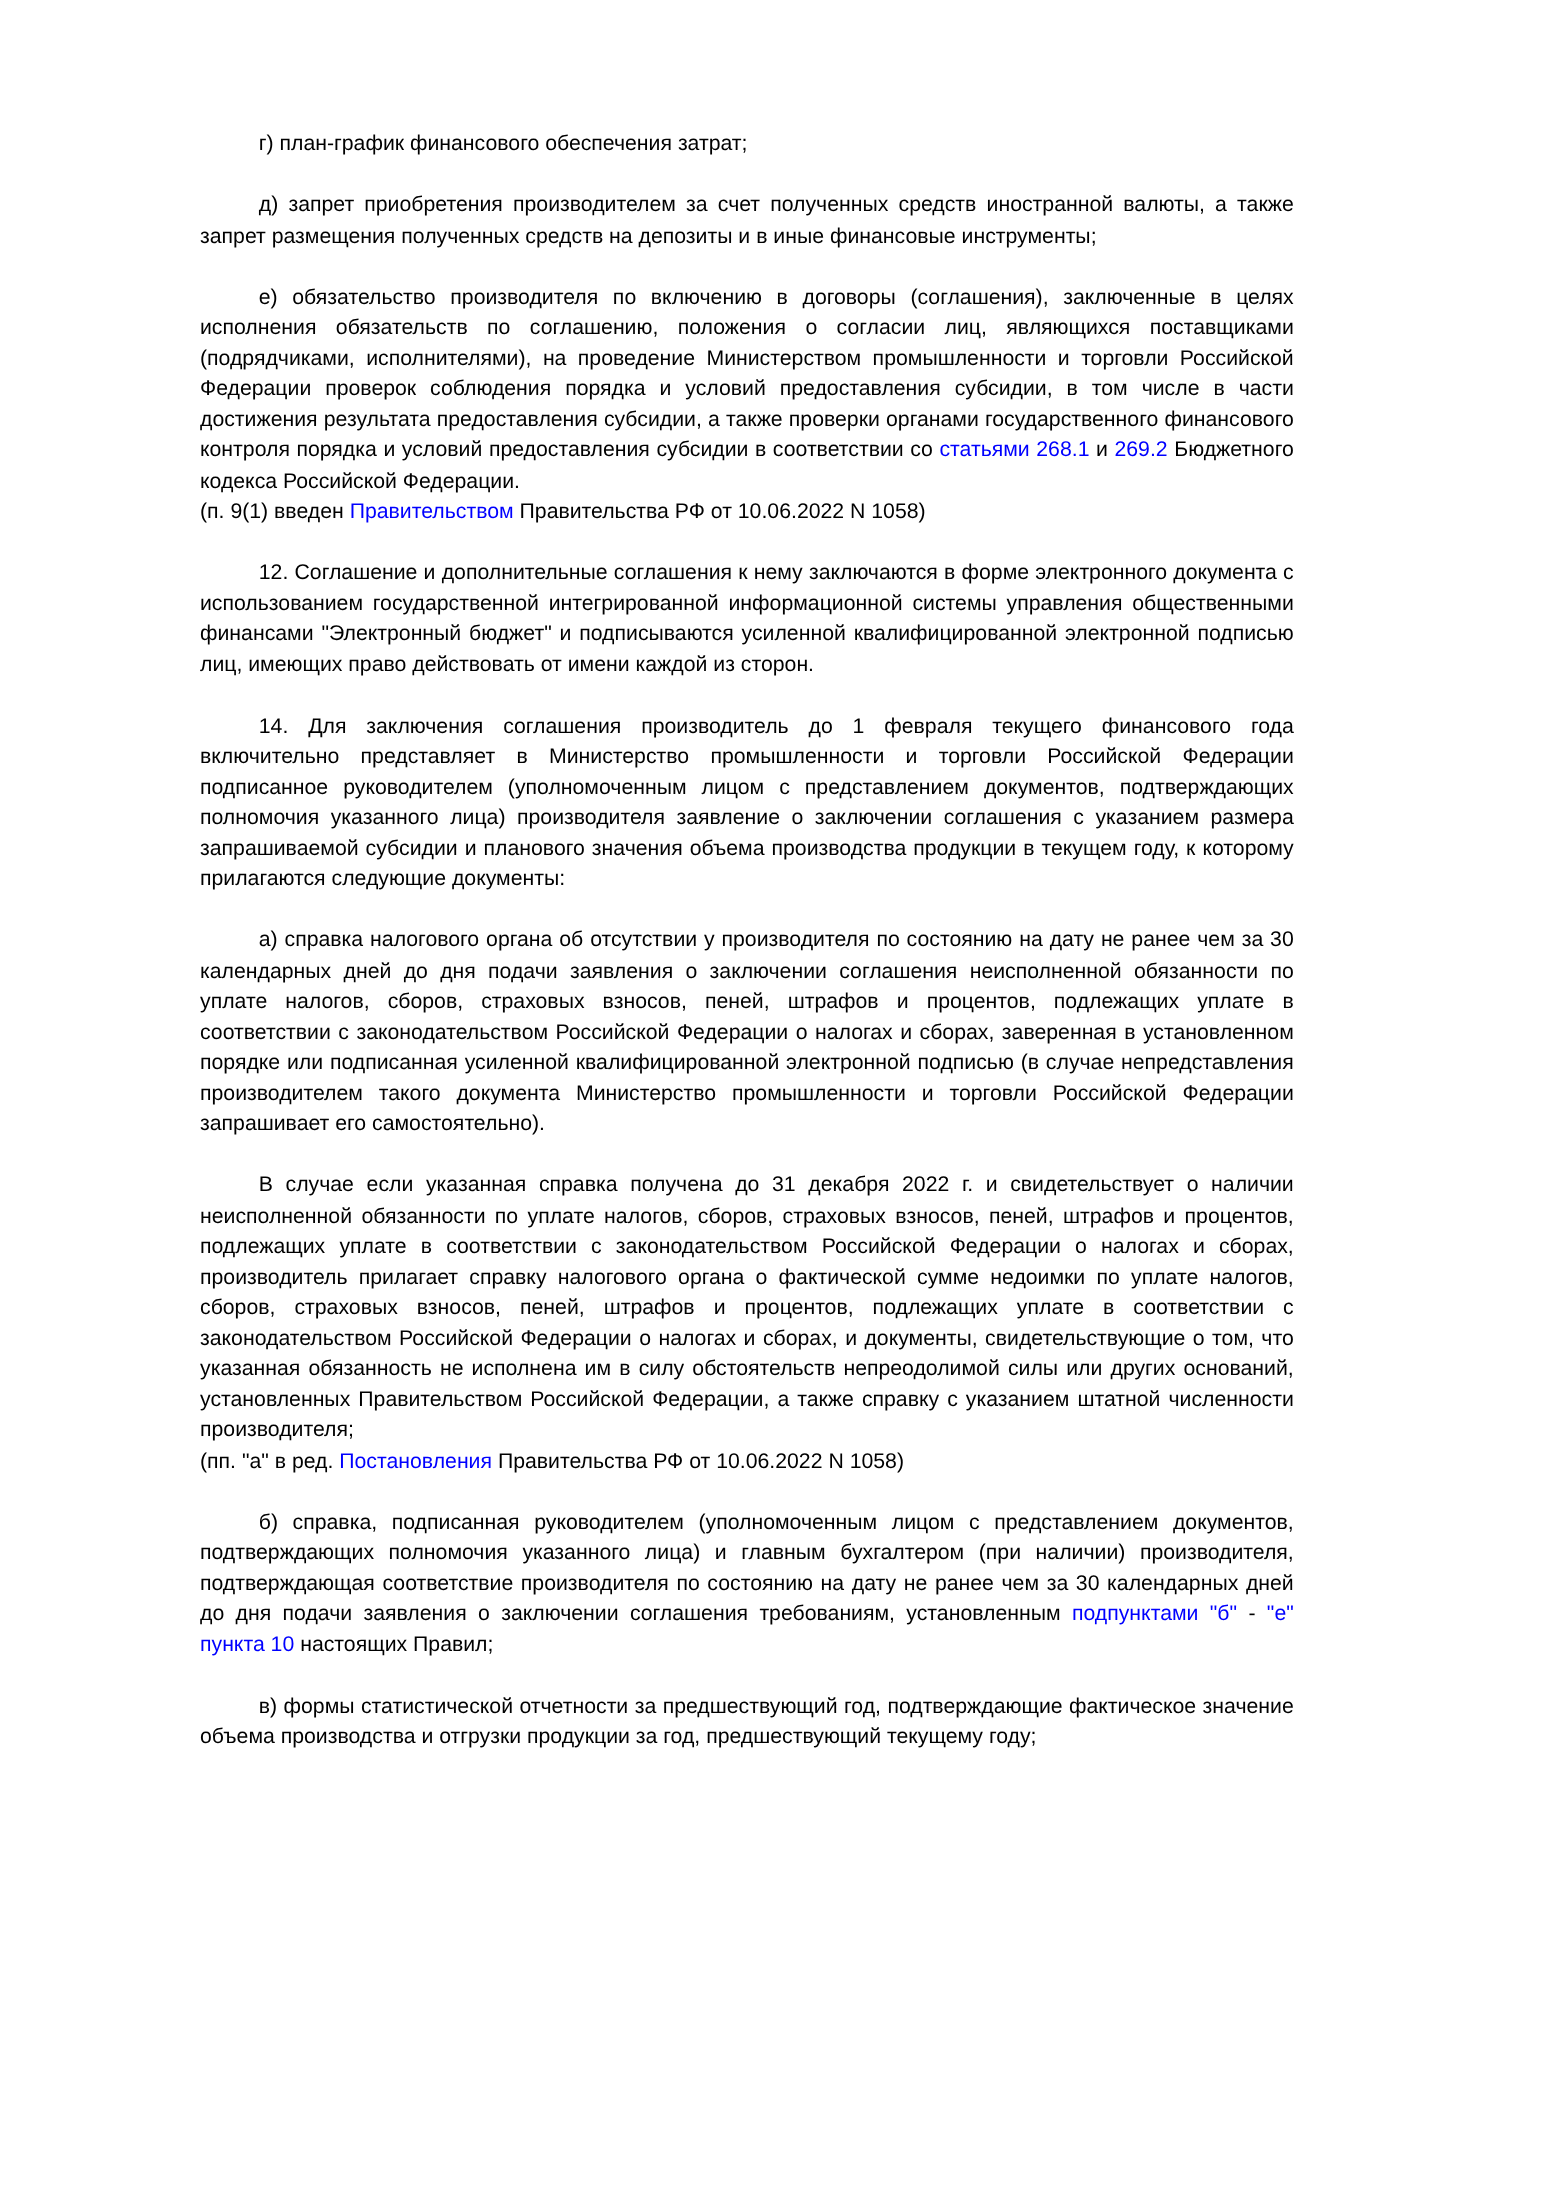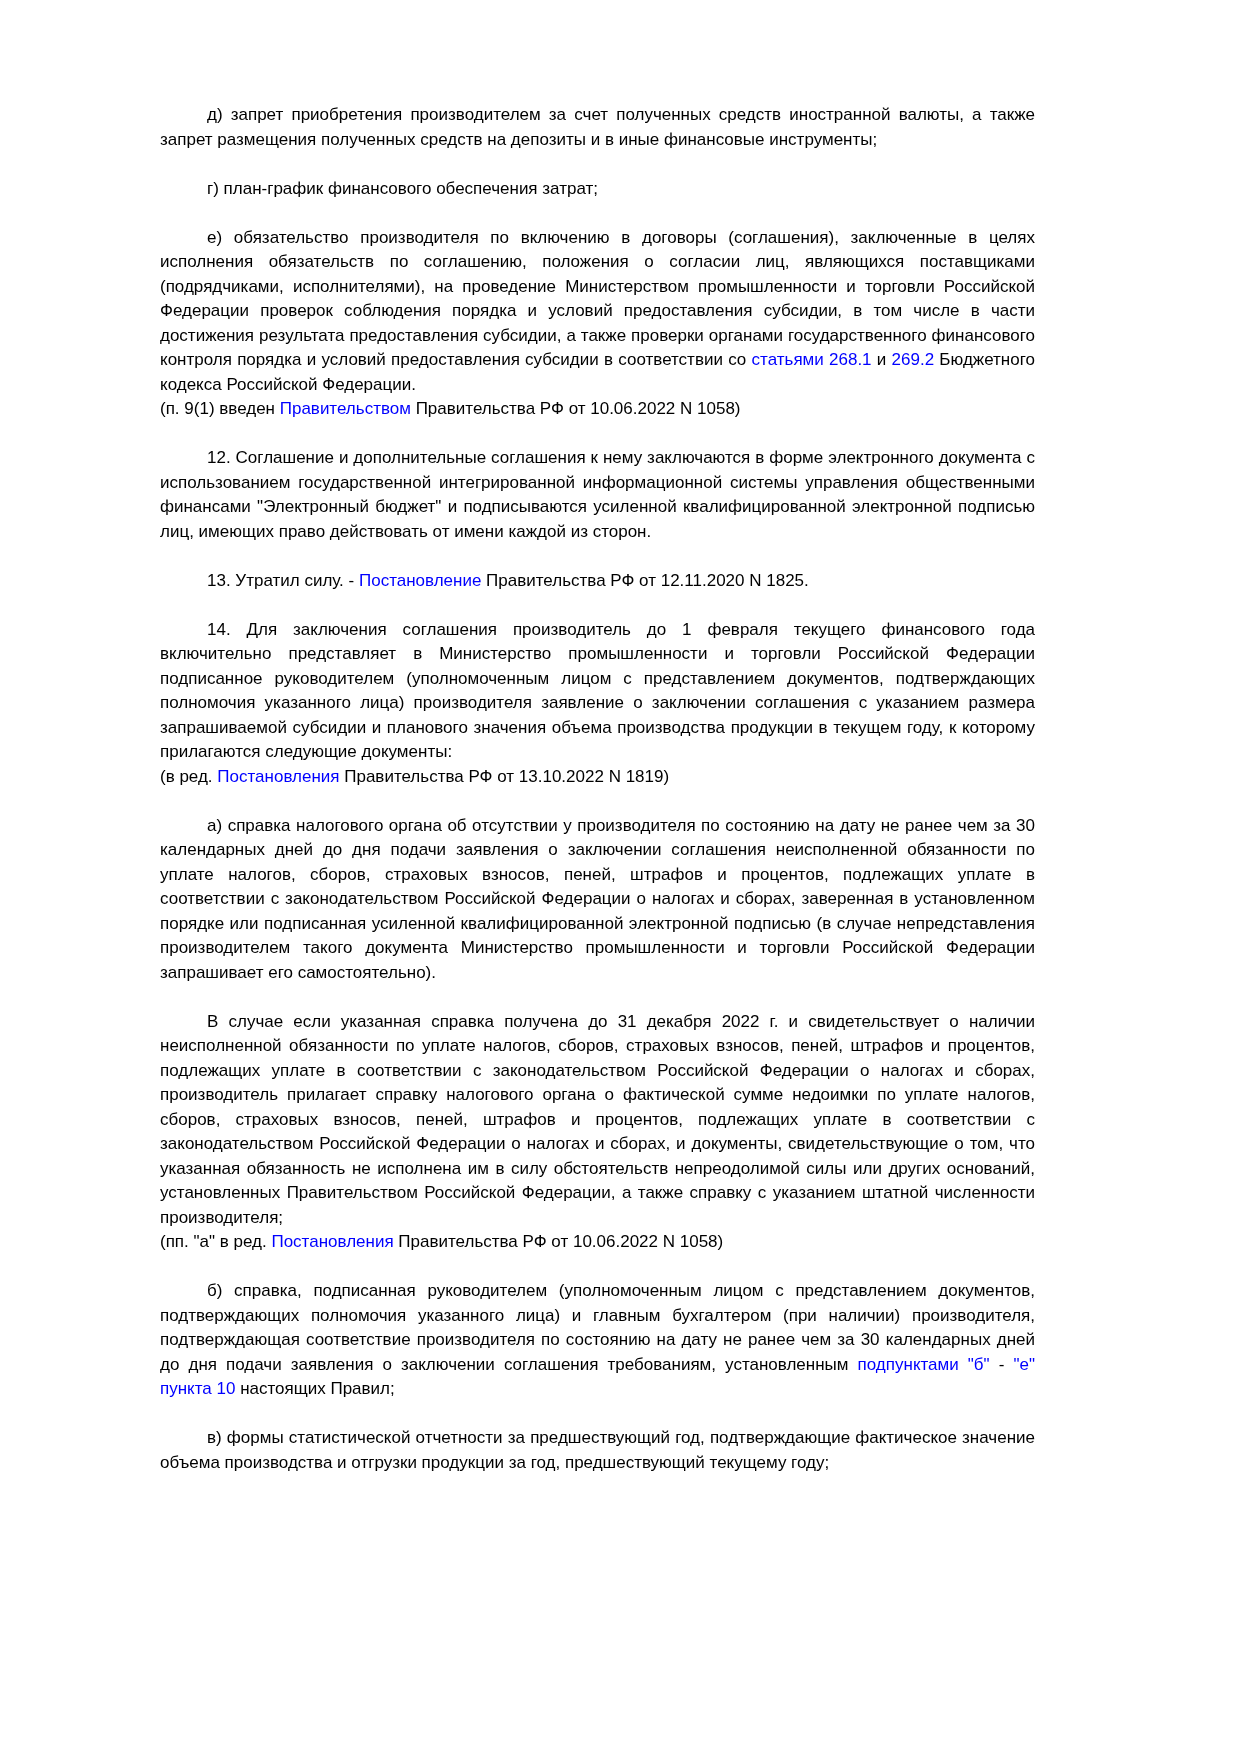--- a/index.html
+++ b/index.html
@@ -36,27 +36,25 @@
     color: var(--link-color, #0000ff);
     text-decoration: none;
     cursor: pointer;
   }
 </style>
 </head>
 <body style="background: rgb(255, 255, 255); color: rgb(0, 0, 0);">
 
 <main data-name="document-page">
   <div data-name="document-body">
+      <p class="para indent" data-name="paragraph"><span data-name="text-run">г) план-график финансового обеспечения затрат;</span></p>
       <p class="para indent" data-name="paragraph"><span data-name="text-run">д) запрет приобретения производителем за счет полученных средств иностранной валюты, а также запрет размещения полученных средств на депозиты и в иные финансовые инструменты;</span></p>
-      <p class="para indent" data-name="paragraph"><span data-name="text-run">г) план-график финансового обеспечения затрат;</span></p>
       <p class="para indent" data-name="paragraph"><span data-name="text-run">е) обязательство производителя по включению в договоры (соглашения), заключенные в целях исполнения обязательств по соглашению, положения о согласии лиц, являющихся поставщиками (подрядчиками, исполнителями), на проведение Министерством промышленности и торговли Российской Федерации проверок соблюдения порядка и условий предоставления субсидии, в том числе в части достижения результата предоставления субсидии, а также проверки органами государственного финансового контроля порядка и условий предоставления субсидии в соответствии со </span><a href="#" data-name="document-link">статьями 268.1</a><span data-name="text-run"> и </span><a href="#" data-name="document-link">269.2</a><span data-name="text-run"> Бюджетного кодекса Российской Федерации.</span></p>
       <p class="para attached" data-name="amendment-note"><span data-name="text-run">(п. 9(1) введен </span><a href="#" data-name="document-link">Правительством</a><span data-name="text-run"> Правительства РФ от 10.06.2022 N 1058)</span></p>
       <p class="para indent" data-name="paragraph"><span data-name="text-run">12. Соглашение и дополнительные соглашения к нему заключаются в форме электронного документа с использованием государственной интегрированной информационной системы управления общественными финансами "Электронный бюджет" и подписываются усиленной квалифицированной электронной подписью лиц, имеющих право действовать от имени каждой из сторон.</span></p>
-      <p class="para indent" data-name="paragraph"><span data-name="text-run">13. Утратил силу. - </span><a href="#" data-name="document-link">Постановление</a><span data-name="text-run"> Правительства РФ от 12.11.2020 N 1825.</span></p>
       <p class="para indent" data-name="paragraph"><span data-name="text-run">14. Для заключения соглашения производитель до 1 февраля текущего финансового года включительно представляет в Министерство промышленности и торговли Российской Федерации подписанное руководителем (уполномоченным лицом с представлением документов, подтверждающих полномочия указанного лица) производителя заявление о заключении соглашения с указанием размера запрашиваемой субсидии и планового значения объема производства продукции в текущем году, к которому прилагаются следующие документы:</span></p>
-      <p class="para attached" data-name="amendment-note"><span data-name="text-run">(в ред. </span><a href="#" data-name="document-link">Постановления</a><span data-name="text-run"> Правительства РФ от 13.10.2022 N 1819)</span></p>
       <p class="para indent" data-name="paragraph"><span data-name="text-run">а) справка налогового органа об отсутствии у производителя по состоянию на дату не ранее чем за 30 календарных дней до дня подачи заявления о заключении соглашения неисполненной обязанности по уплате налогов, сборов, страховых взносов, пеней, штрафов и процентов, подлежащих уплате в соответствии с законодательством Российской Федерации о налогах и сборах, заверенная в установленном порядке или подписанная усиленной квалифицированной электронной подписью (в случае непредставления производителем такого документа Министерство промышленности и торговли Российской Федерации запрашивает его самостоятельно).</span></p>
       <p class="para indent" data-name="paragraph"><span data-name="text-run">В случае если указанная справка получена до 31 декабря 2022 г. и свидетельствует о наличии неисполненной обязанности по уплате налогов, сборов, страховых взносов, пеней, штрафов и процентов, подлежащих уплате в соответствии с законодательством Российской Федерации о налогах и сборах, производитель прилагает справку налогового органа о фактической сумме недоимки по уплате налогов, сборов, страховых взносов, пеней, штрафов и процентов, подлежащих уплате в соответствии с законодательством Российской Федерации о налогах и сборах, и документы, свидетельствующие о том, что указанная обязанность не исполнена им в силу обстоятельств непреодолимой силы или других оснований, установленных Правительством Российской Федерации, а также справку с указанием штатной численности производителя;</span></p>
       <p class="para attached" data-name="amendment-note"><span data-name="text-run">(пп. "а" в ред. </span><a href="#" data-name="document-link">Постановления</a><span data-name="text-run"> Правительства РФ от 10.06.2022 N 1058)</span></p>
       <p class="para indent" data-name="paragraph"><span data-name="text-run">б) справка, подписанная руководителем (уполномоченным лицом с представлением документов, подтверждающих полномочия указанного лица) и главным бухгалтером (при наличии) производителя, подтверждающая соответствие производителя по состоянию на дату не ранее чем за 30 календарных дней до дня подачи заявления о заключении соглашения требованиям, установленным </span><a href="#" data-name="document-link">подпунктами "б"</a><span data-name="text-run"> - </span><a href="#" data-name="document-link">"е" пункта 10</a><span data-name="text-run"> настоящих Правил;</span></p>
       <p class="para indent" data-name="paragraph"><span data-name="text-run">в) формы статистической отчетности за предшествующий год, подтверждающие фактическое значение объема производства и отгрузки продукции за год, предшествующий текущему году;</span></p>
     </div>
 </main>
 
 </body></html>

